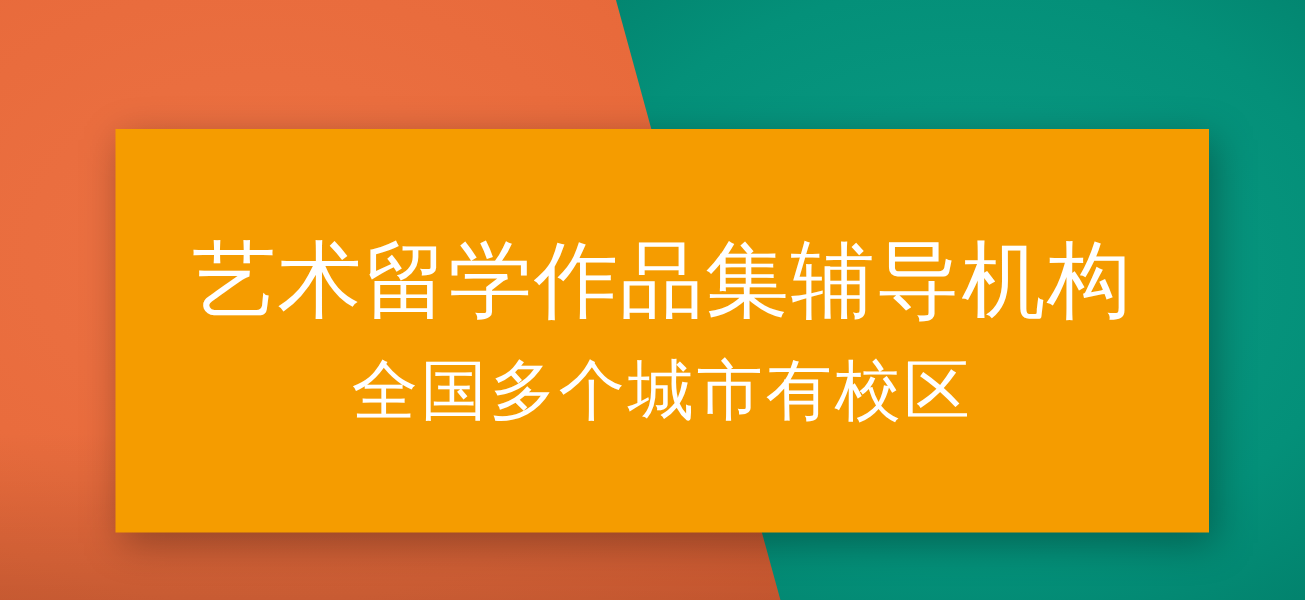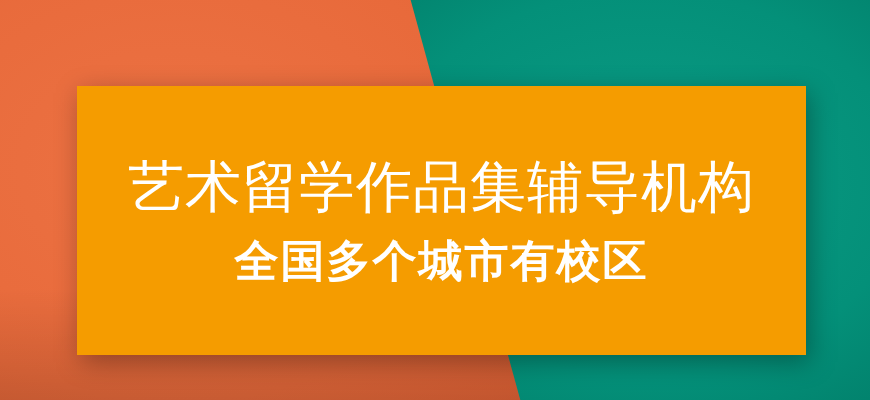--- a/index.html
+++ b/index.html
@@ -87,21 +87,21 @@
     font-weight: 400;
     white-space: nowrap;
     margin: 0 0 6px 0;
     text-align: left;
   }
   .subline {
     color: #ffffff;
     font-size: 44px;
     line-height: 1;
     letter-spacing: 2px;
-    font-weight: 700;
+    font-weight: 400;
     white-space: nowrap;
     margin: 18px 0 0 0;
     text-align: center;
   }
 </style>
 </head>
 <body>
 
 <div id="banner-root">
 

